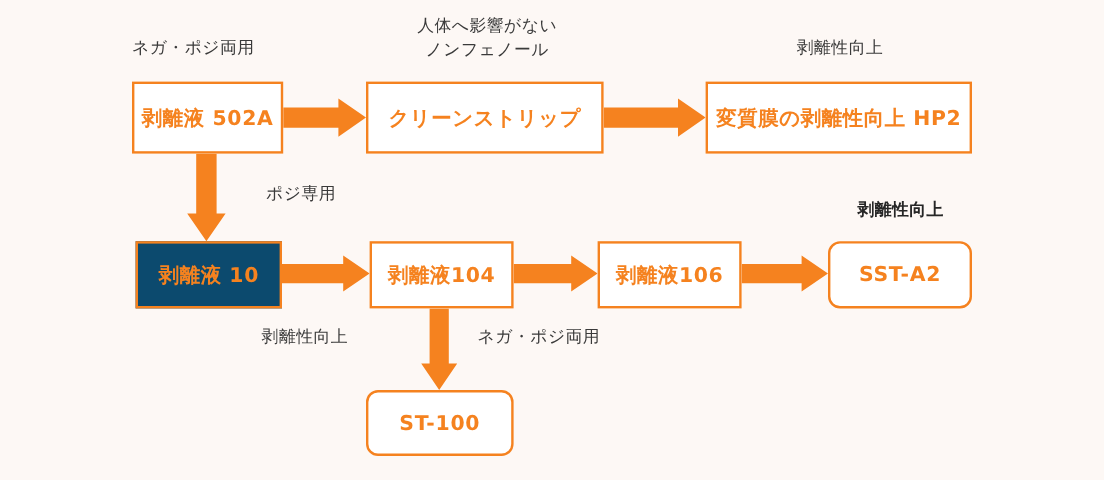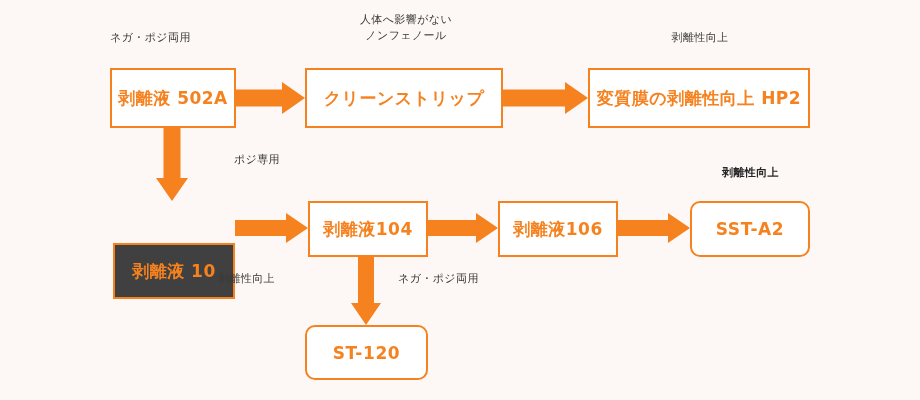--- a/index.html
+++ b/index.html
@@ -34,21 +34,21 @@
     white-space: nowrap;
   }
   .node.latin {
     font-family: "DejaVu Sans", "Liberation Sans", sans-serif;
     letter-spacing: 0.6px;
     border-radius: 10px;
   }
   .caption {
     position: absolute;
     color: #3a3a3a;
-    font-size: 11px;
+    font-size: 14px;
     line-height: 1.45;
     white-space: pre;
     text-align: center;
     letter-spacing: 0.4px;
   }
   .caption.bold {
     font-weight: bold;
     color: #262626;
   }
   .arrow {
@@ -95,25 +95,25 @@
       </svg>
     </div>
     <div class="arrow" style="left: 351px; top: 257px;">
       <svg width="30" height="68">
         <polygon fill="#f5821f" points="7,0 23,0 23,46 30,46 15,68 0,46 7,46"></polygon>
       </svg>
     </div>
     <div class="node" style="left: 110px; top: 68px; width: 126px; height: 60px; border-color: rgb(245, 130, 31); color: rgb(245, 130, 31); background: rgb(255, 255, 255);">剥離液 502A</div>
     <div class="node" style="left: 305px; top: 68px; width: 198px; height: 60px; border-color: rgb(245, 130, 31); color: rgb(245, 130, 31); background: rgb(255, 255, 255);">クリーンストリップ</div>
     <div class="node" style="left: 588px; top: 68px; width: 222px; height: 60px; border-color: rgb(245, 130, 31); color: rgb(245, 130, 31); background: rgb(255, 255, 255);">変質膜の剥離性向上 HP2</div>
-    <div class="node" style="left: 113px; top: 201px; width: 122px; height: 56px; border-color: rgb(245, 130, 31); color: rgb(245, 130, 31); background: #404040; margin-top: 42px;">剥離液 10</div>
+    <div class="node" style="left: 113px; top: 201px; width: 122px; height: 56px; border-color: rgb(245, 130, 31); color: rgb(245, 130, 31); background: #0c4a6e;">剥離液 10</div>
     <div class="node" style="left: 308px; top: 201px; width: 120px; height: 56px; border-color: rgb(245, 130, 31); color: rgb(245, 130, 31); background: rgb(255, 255, 255);">剥離液104</div>
     <div class="node" style="left: 498px; top: 201px; width: 120px; height: 56px; border-color: rgb(245, 130, 31); color: rgb(245, 130, 31); background: rgb(255, 255, 255);">剥離液106</div>
     <div class="node latin" style="left: 690px; top: 201px; width: 120px; height: 56px; border-color: rgb(245, 130, 31); color: rgb(245, 130, 31); background: rgb(255, 255, 255);">SST-A2</div>
-    <div class="node latin" style="left: 305px; top: 325px; width: 123px; height: 55px; border-color: rgb(245, 130, 31); color: rgb(245, 130, 31); background: rgb(255, 255, 255);">ST-120</div>
+    <div class="node latin" style="left: 305px; top: 325px; width: 123px; height: 55px; border-color: rgb(245, 130, 31); color: rgb(245, 130, 31); background: rgb(255, 255, 255);">ST-100</div>
     <div class="caption" style="left: 110px; top: 30px; width: 140px; text-align: left; color: rgb(58, 58, 58);">ネガ・ポジ両用</div>
     <div class="caption" style="left: 316px; top: 12px; width: 180px; text-align: center; color: rgb(58, 58, 58);">人体へ影響がない
 ノンフェノール</div>
     <div class="caption" style="left: 640px; top: 30px; width: 120px; text-align: center; color: rgb(58, 58, 58);">剥離性向上</div>
     <div class="caption" style="left: 190px; top: 152px; width: 90px; text-align: right; color: rgb(58, 58, 58);">ポジ専用</div>
     <div class="caption bold" style="left: 688px; top: 165px; width: 125px; text-align: center;">剥離性向上</div>
     <div class="caption" style="left: 218px; top: 271px; width: 100px; text-align: left; color: rgb(58, 58, 58);">剥離性向上</div>
     <div class="caption" style="left: 398px; top: 271px; width: 140px; text-align: left; color: rgb(58, 58, 58);">ネガ・ポジ両用</div>
   </div>
 

